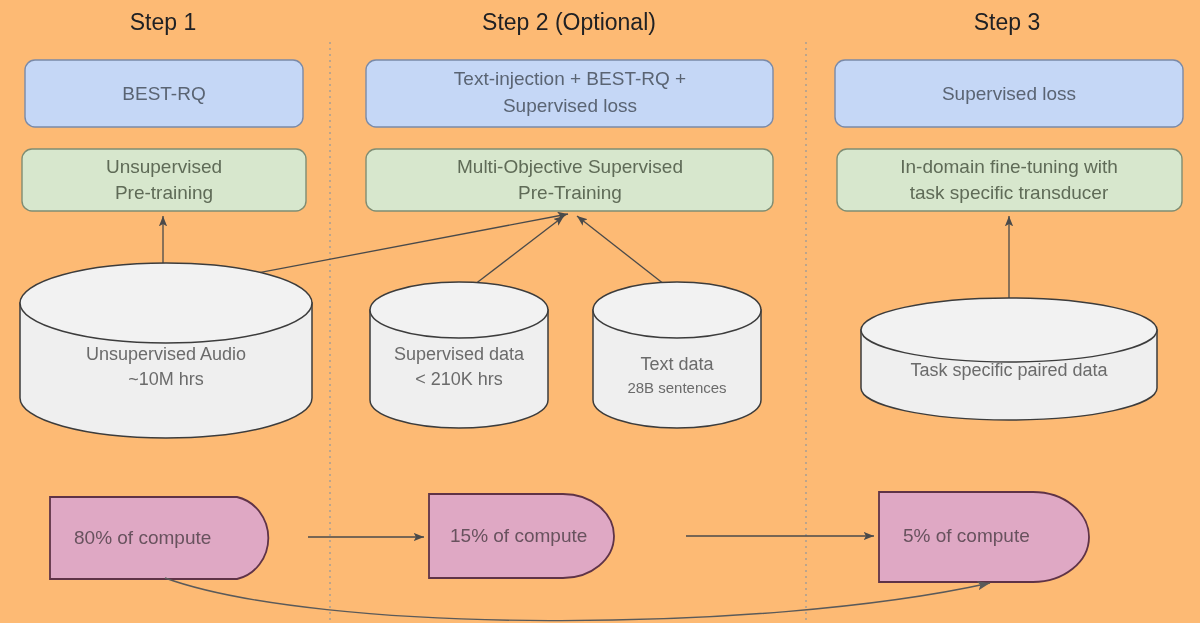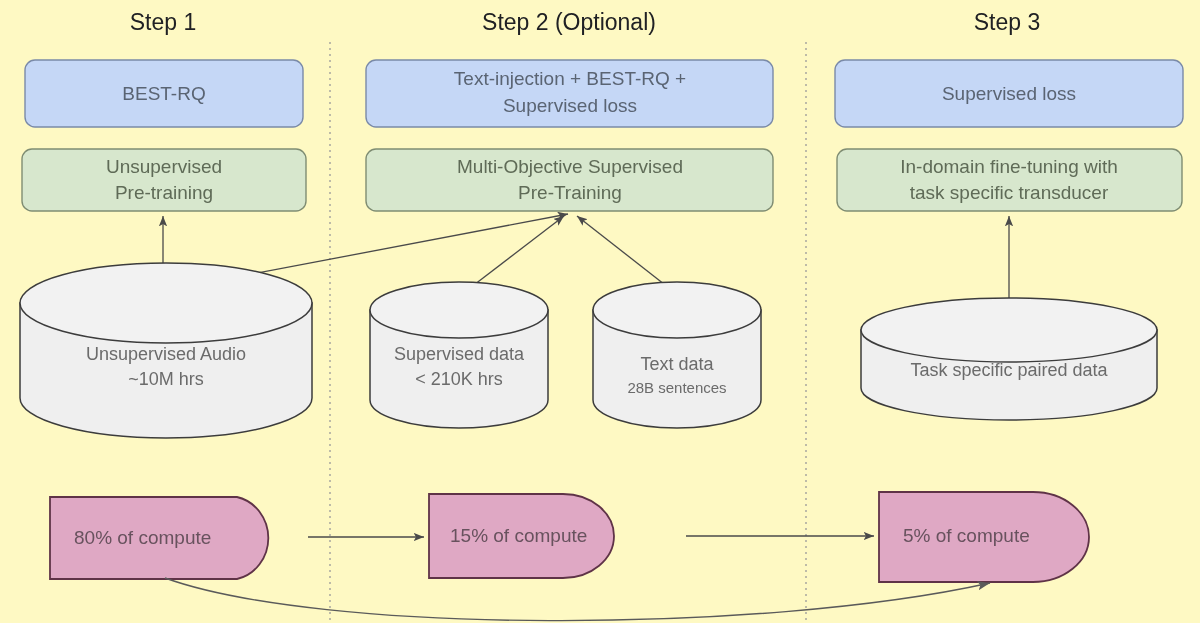--- a/index.html
+++ b/index.html
@@ -10,21 +10,21 @@
   body {
     width: 1200px;
     height: 623px;
     font-family: "Liberation Sans", sans-serif;
     overflow: hidden;
   }
   #stage {
     position: relative;
     width: 1200px;
     height: 623px;
-    background: #fef9c3;
+    background: #fdba74;
   }
   svg.layer {
     position: absolute;
     top: 0; left: 0;
     width: 1200px;
     height: 623px;
   }
   .step-title {
     font-size: 23px;
     fill: #202124;

